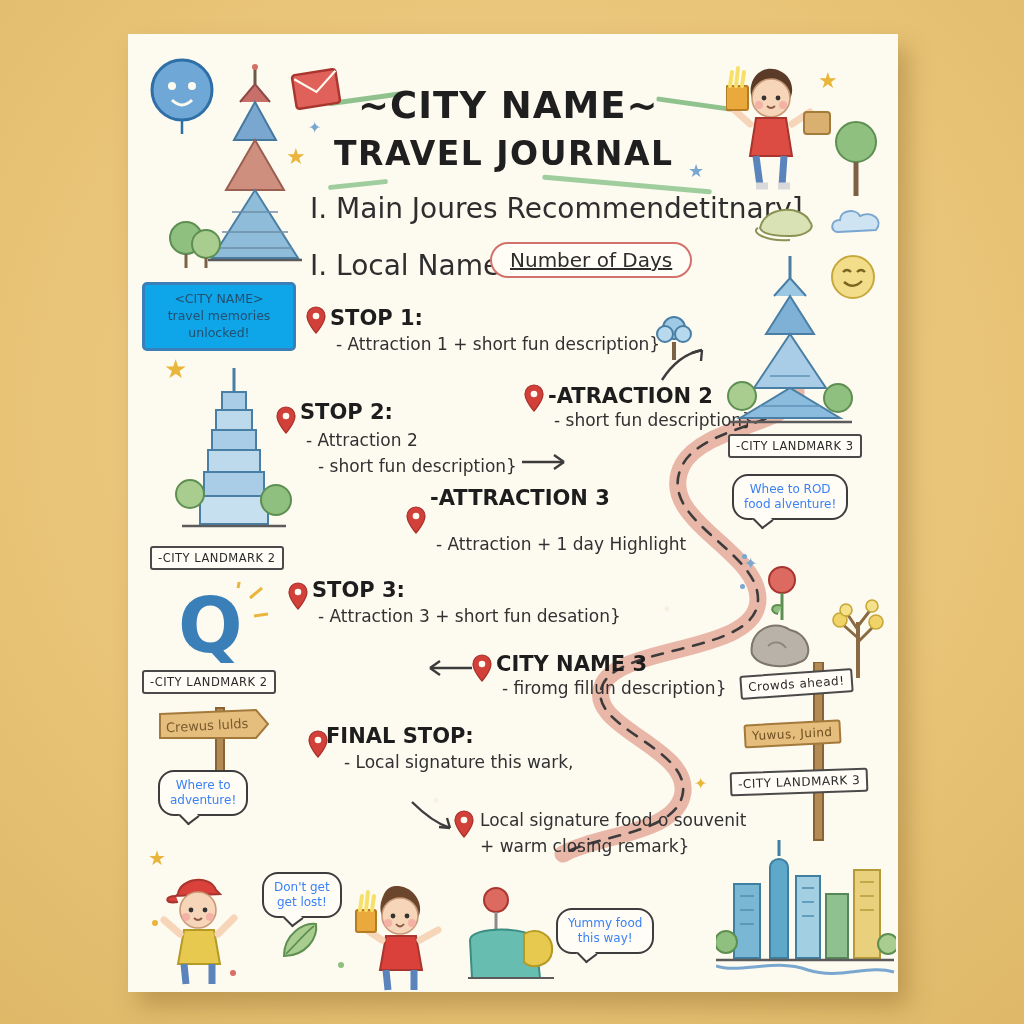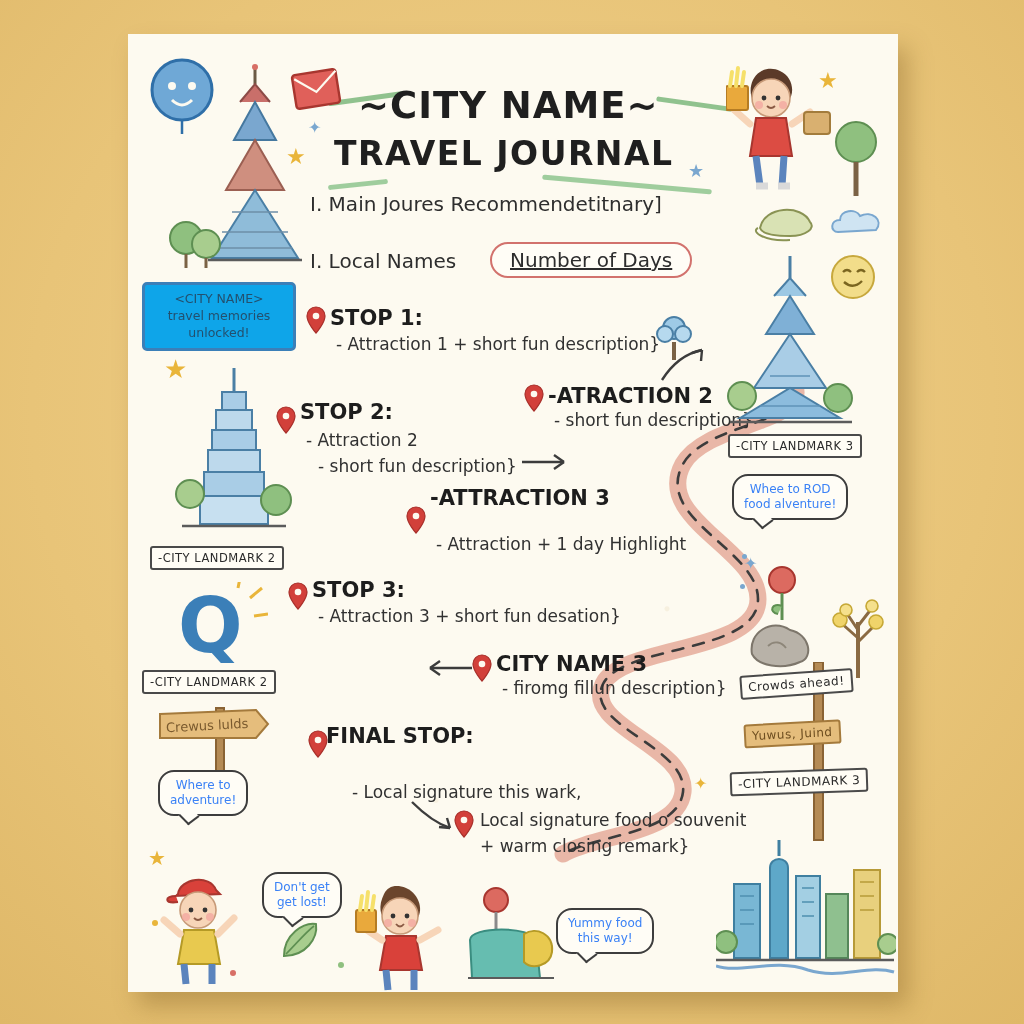--- a/index.html
+++ b/index.html
@@ -52,21 +52,21 @@
     font-weight: bold;
     color: #1f1f1f;
   }
   .title2 {
     font-size: 33px;
     letter-spacing: 1.5px;
     font-weight: bold;
     color: #1f1f1f;
   }
   .sub {
-    font-size: 20px;
+    font-size: 28px;
     color: #2e2e2e;
   }
   .stop-label {
     font-size: 21px;
     font-weight: bold;
     color: #1d1d1d;
   }
   .stop-desc {
     font-size: 17px;
     color: #313131;
@@ -245,21 +245,21 @@
       <circle cx="10" cy="10" r="3.3" fill="#fdfaf0"></circle>
     </svg>
     <div class="hw stop-label" style="left:368px; top:618px;">CITY NAME 3</div>
     <div class="hw stop-desc" style="left:374px; top:644px;">- firomg fillun description}</div>
 
     <svg class="pin" style="left:180px; top:696px;" viewBox="0 0 20 28">
       <path d="M10,1 C15,1 19,5 19,10 C19,17 10,27 10,27 C10,27 1,17 1,10 C1,5 5,1 10,1 Z" fill="#d2403a" stroke="#a82f2a" stroke-width="1.2"></path>
       <circle cx="10" cy="10" r="3.3" fill="#fdfaf0"></circle>
     </svg>
     <div class="hw stop-label" style="left:198px; top:690px;">FINAL STOP:</div>
-    <div class="hw stop-desc" style="left:224px; top:718px;margin-top:30px;">- Local signature this wark,</div>
+    <div class="hw stop-desc" style="left:216px; top:718px;">- Local signature this wark,</div>
 
     <svg class="pin" style="left:326px; top:776px;" viewBox="0 0 20 28">
       <path d="M10,1 C15,1 19,5 19,10 C19,17 10,27 10,27 C10,27 1,17 1,10 C1,5 5,1 10,1 Z" fill="#d2403a" stroke="#a82f2a" stroke-width="1.2"></path>
       <circle cx="10" cy="10" r="3.3" fill="#fdfaf0"></circle>
     </svg>
     <div class="hw stop-desc" style="left:352px; top:776px;">Local signature food o souvenit</div>
     <div class="hw stop-desc" style="left:352px; top:802px;">+ warm closing remark}</div>
 
     <svg class="doodle" style="left:18px; top:22px;" width="72" height="80" viewBox="0 0 72 80">
       <circle cx="36" cy="34" r="30" fill="#6fa8d6" stroke="#2f6fa8" stroke-width="3"></circle>

